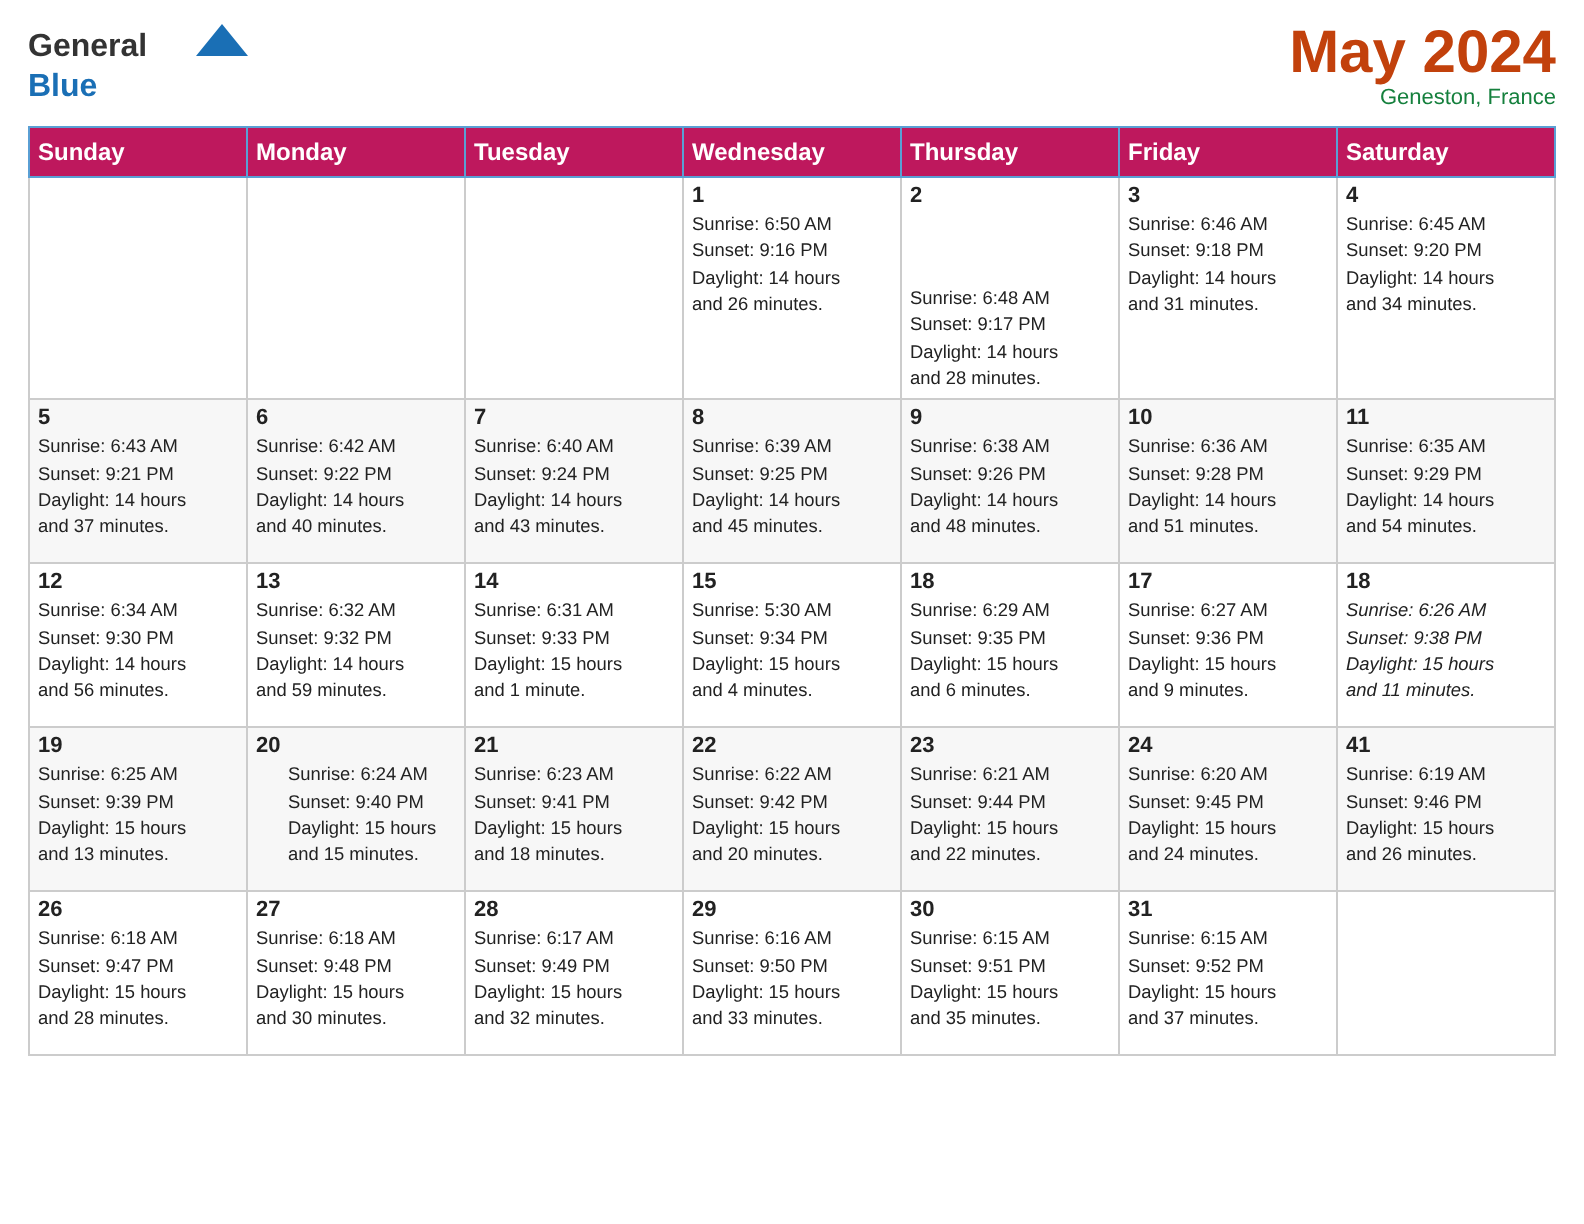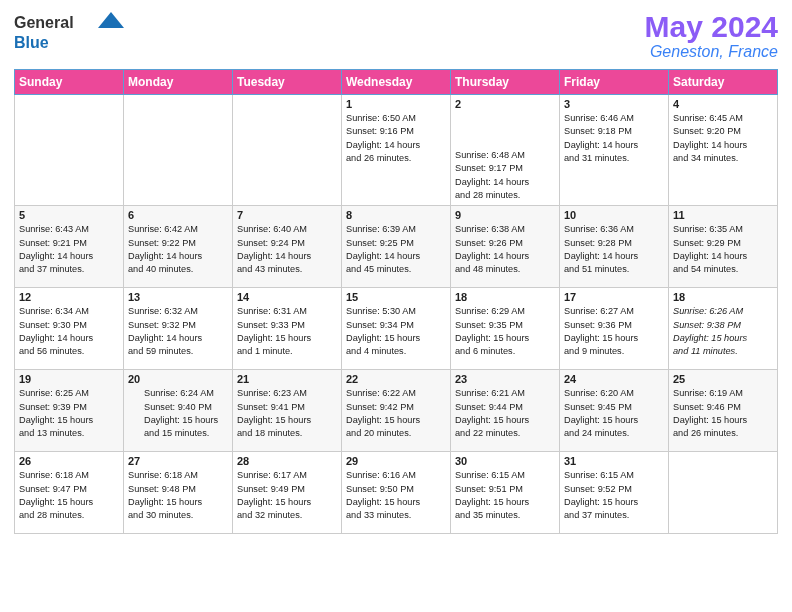--- a/index.html
+++ b/index.html
@@ -27,36 +27,35 @@
       display: flex;
       align-items: center;
       gap: 4px;
     }
     .title-block {
       text-align: right;
     }
     .month-year {
       font-size: 30px;
       font-weight: bold;
-      color: #8b5cf6;
+      color: #c2410c;
       line-height: 1.1;
     }
     .location {
-      font-size: 16px;
-      color: #3b82f6;
-      font-style: italic;
+      font-size: 11px;
+      color: #15803d;
     }
     .calendar {
       flex: 1;
       border-collapse: collapse;
       width: 100%;
       table-layout: fixed;
     }
     .calendar th {
-      background: #ec4899;
+      background: #be185d;
       color: #fff;
       font-size: 12px;
       font-weight: bold;
       padding: 5px 4px;
       text-align: left;
       border: 1px solid #5a9fd4;
     }
     .calendar td {
       border: 1px solid #ccc;
       vertical-align: top;
@@ -288,21 +287,21 @@
 and 22 minutes.</div>
           </td>
           <td>
             <span class="day-number">24</span>
             <div class="cell-text" style="white-space: pre-line;">Sunrise: 6:20 AM
 Sunset: 9:45 PM
 Daylight: 15 hours
 and 24 minutes.</div>
           </td>
           <td>
-            <span class="day-number">25</span>
+            <span class="day-number">41</span>
             <div class="cell-text" style="white-space: pre-line;">Sunrise: 6:19 AM
 Sunset: 9:46 PM
 Daylight: 15 hours
 and 26 minutes.</div>
           </td>
         </tr>
         <tr>
           <td>
             <span class="day-number">26</span>
             <div class="cell-text" style="white-space: pre-line;">Sunrise: 6:18 AM

